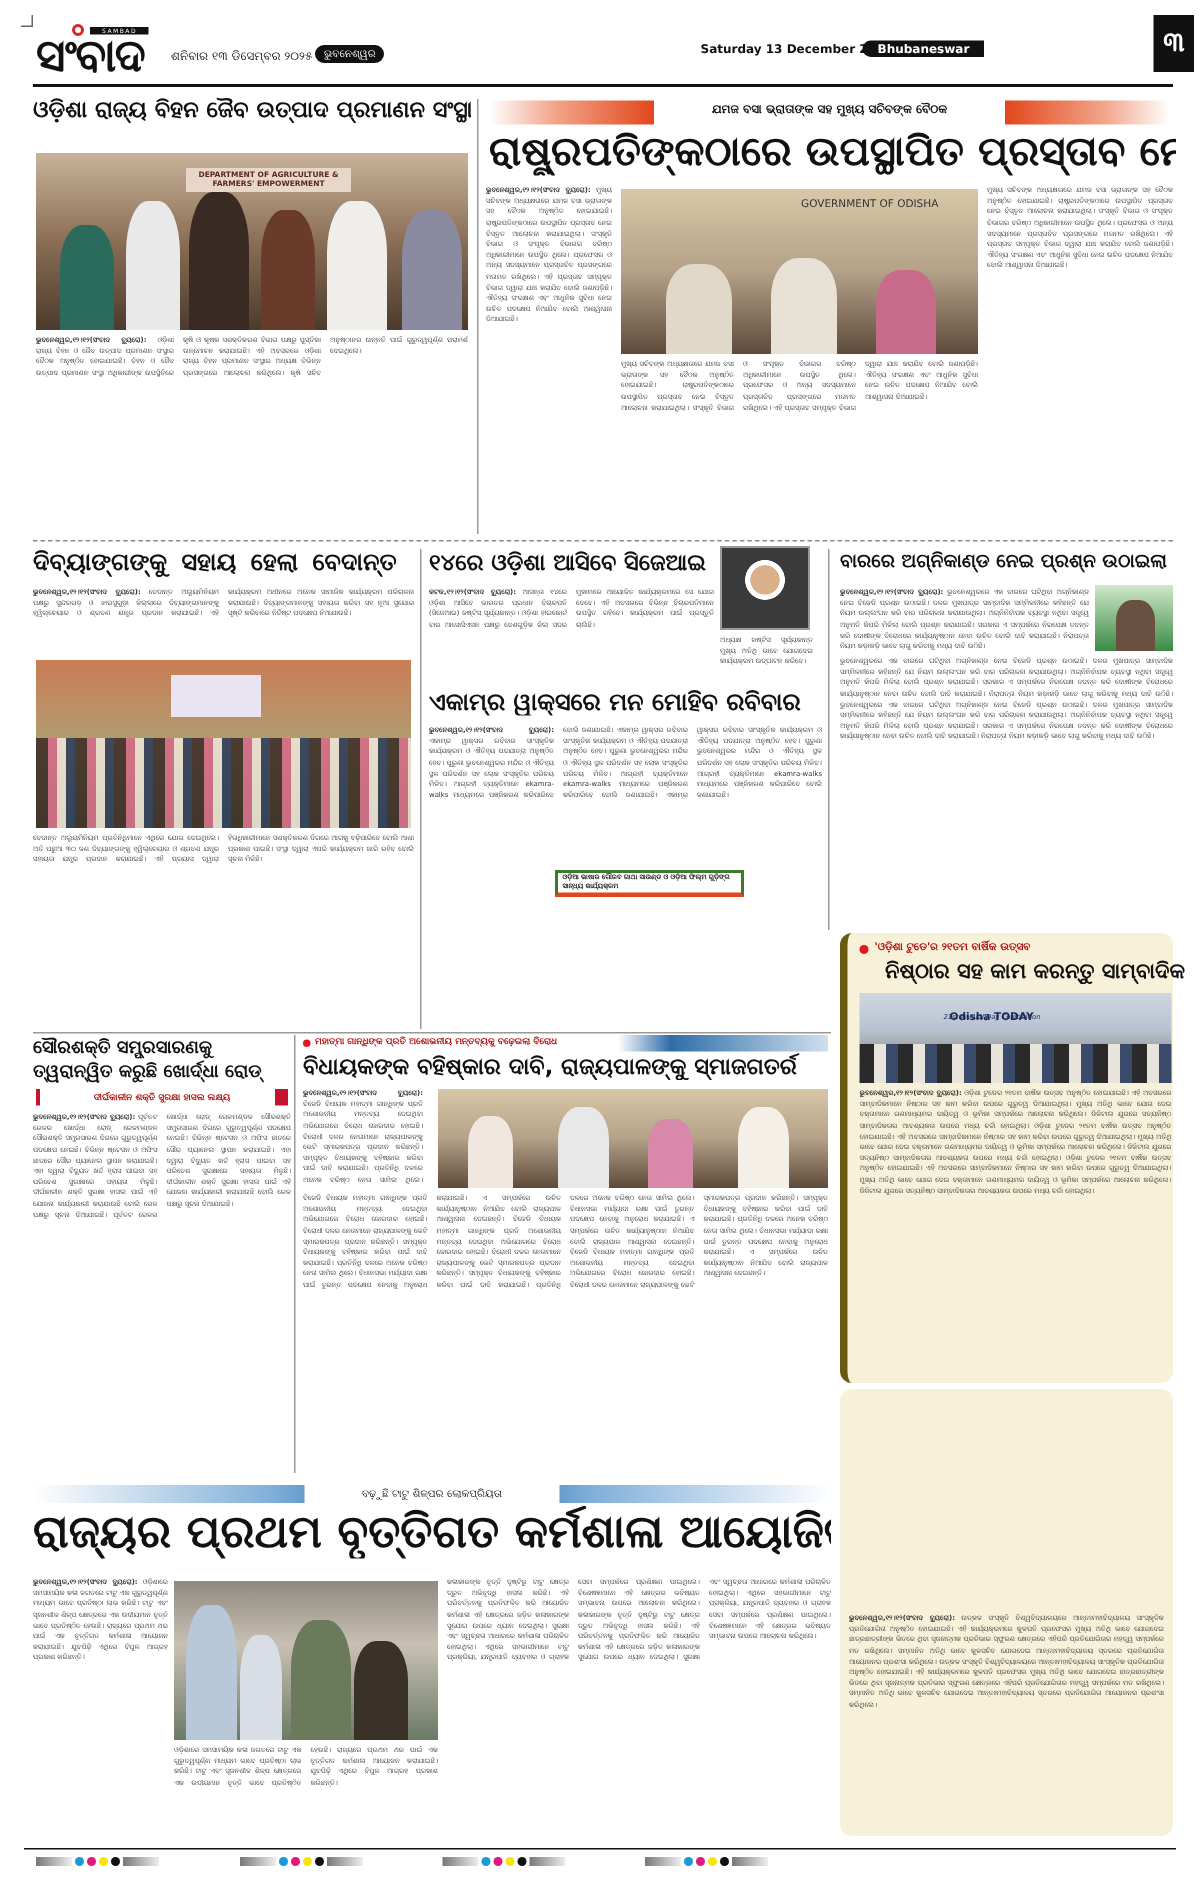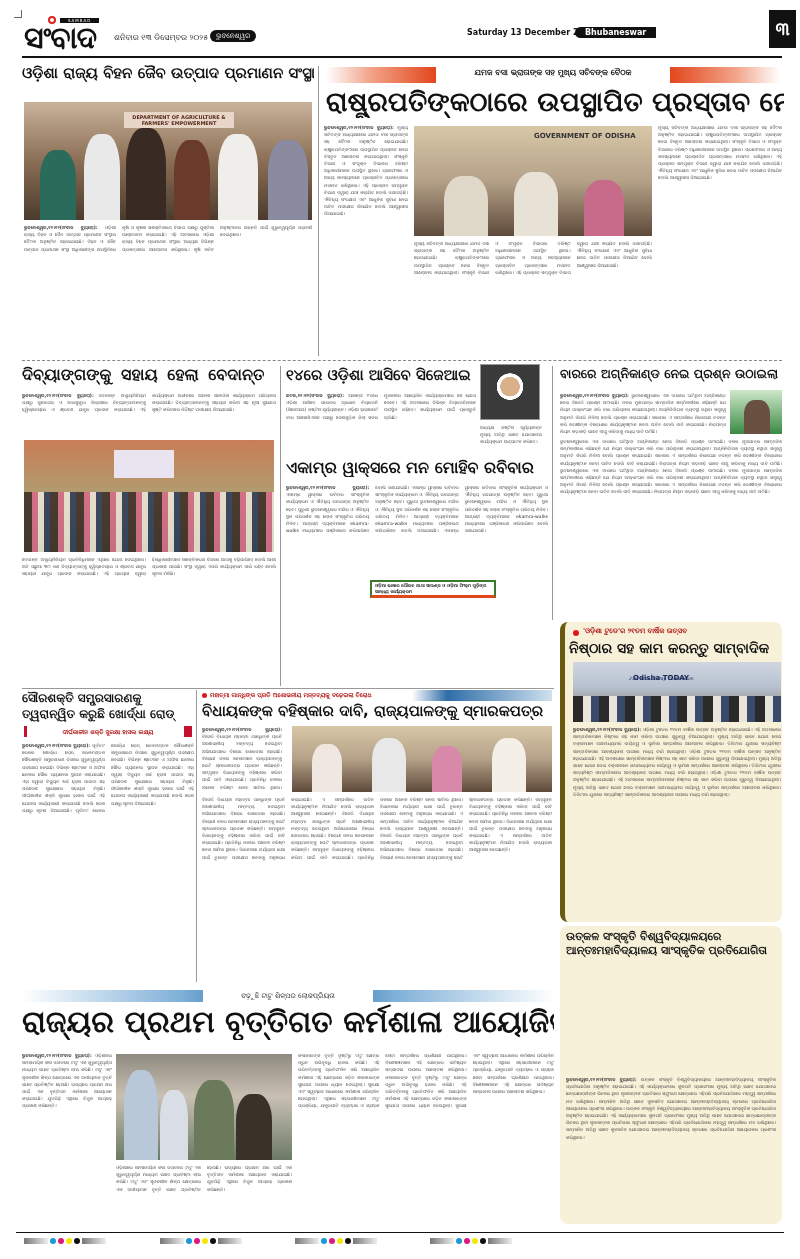--- a/index.html
+++ b/index.html
@@ -86,21 +86,21 @@
 <div class="abs kicker-bar" style="left:326px;top:67px;width:110px;"></div>
 <div class="abs kicker-bar-r" style="left:670px;top:67px;width:110px;"></div>
 <div class="abs kicker-text" style="left:436px;top:68px;width:234px;text-align:center;">ଯମଜ ବସା ଭ୍ରାତାଙ୍କ ସହ ମୁଖ୍ୟ ସଚିବଙ୍କ ବୈଠକ</div>
 <div class="abs headline" style="left:326px;top:86px;width:458px;font-size:27px;">ରାଷ୍ଟ୍ରପତିଙ୍କଠାରେ ଉପସ୍ଥାପିତ ପ୍ରସ୍ତାବ ନେଇ ଆଲୋଚନା</div>
 
 <div class="abs text-block" style="left:324px;top:124px;width:84px;height:230px;">
   <b>ଭୁବନେଶ୍ୱର,୧୨।୧୨(ସଂବାଦ ବ୍ୟୁରୋ):</b>
   <span>ମୁଖ୍ୟ ସଚିବଙ୍କ ଅଧ୍ୟକ୍ଷତାରେ ଯମଜ ବସା ଭ୍ରାତାଙ୍କ ସହ ବୈଠକ ଅନୁଷ୍ଠିତ ହୋଇଯାଇଛି। ରାଷ୍ଟ୍ରପତିଙ୍କଠାରେ ଉପସ୍ଥାପିତ ପ୍ରସ୍ତାବ ନେଇ ବିସ୍ତୃତ ଆଲୋଚନା କରାଯାଇଥିଲା। ସଂସ୍କୃତି ବିଭାଗ ଓ ସଂପୃକ୍ତ ବିଭାଗର ବରିଷ୍ଠ ଅଧିକାରୀମାନେ ଉପସ୍ଥିତ ଥିଲେ। ପ୍ରଫେସର ଓ ଅନ୍ୟ ସଦସ୍ୟମାନେ ପ୍ରସ୍ତାବିତ ପ୍ରସଙ୍ଗରେ ମତାମତ ରଖିଥିଲେ। ଏହି ପ୍ରସ୍ତାବ ସମ୍ପୃକ୍ତ ବିଭାଗ ଦ୍ୱାରା ଯାଞ୍ଚ କରାଯିବ ବୋଲି ଜଣାପଡ଼ିଛି। ଐତିହ୍ୟ ସଂରକ୍ଷଣ ଏବଂ ଆଧୁନିକ ସୁବିଧା ନେଇ ଉଚିତ ପଦକ୍ଷେପ ନିଆଯିବ ବୋଲି ଆଶ୍ୱାସନା ଦିଆଯାଇଛି।</span>
 </div>
 <div class="abs photo photo-meeting" style="left:414px;top:126px;width:238px;height:110px;">
-  <div class="abs" style="left:120px;top:6px;font-size:7px;font-weight:bold;color:#333;">GOVERNMENT OF ODISHA</div>
+  <div class="abs" style="left:120px;top:6px;font-size:7px;font-weight:normal;color:#333;">GOVERNMENT OF ODISHA</div>
   <div class="person" style="left:30px;width:44px;height:60px;background:#e0d8c8;"></div>
   <div class="person" style="left:100px;width:44px;height:64px;background:#e8e2d6;"></div>
   <div class="person" style="left:170px;width:40px;height:56px;background:#c86a8a;"></div>
 </div>
 <div class="abs text-block" style="left:658px;top:124px;width:124px;height:230px;">
   <span>ମୁଖ୍ୟ ସଚିବଙ୍କ ଅଧ୍ୟକ୍ଷତାରେ ଯମଜ ବସା ଭ୍ରାତାଙ୍କ ସହ ବୈଠକ ଅନୁଷ୍ଠିତ ହୋଇଯାଇଛି। ରାଷ୍ଟ୍ରପତିଙ୍କଠାରେ ଉପସ୍ଥାପିତ ପ୍ରସ୍ତାବ ନେଇ ବିସ୍ତୃତ ଆଲୋଚନା କରାଯାଇଥିଲା। ସଂସ୍କୃତି ବିଭାଗ ଓ ସଂପୃକ୍ତ ବିଭାଗର ବରିଷ୍ଠ ଅଧିକାରୀମାନେ ଉପସ୍ଥିତ ଥିଲେ। ପ୍ରଫେସର ଓ ଅନ୍ୟ ସଦସ୍ୟମାନେ ପ୍ରସ୍ତାବିତ ପ୍ରସଙ୍ଗରେ ମତାମତ ରଖିଥିଲେ। ଏହି ପ୍ରସ୍ତାବ ସମ୍ପୃକ୍ତ ବିଭାଗ ଦ୍ୱାରା ଯାଞ୍ଚ କରାଯିବ ବୋଲି ଜଣାପଡ଼ିଛି। ଐତିହ୍ୟ ସଂରକ୍ଷଣ ଏବଂ ଆଧୁନିକ ସୁବିଧା ନେଇ ଉଚିତ ପଦକ୍ଷେପ ନିଆଯିବ ବୋଲି ଆଶ୍ୱାସନା ଦିଆଯାଇଛି।</span>
 </div>
 <div class="abs text-block" style="left:414px;top:240px;width:238px;height:114px;column-count:3;column-gap:6px;">
   <span>ମୁଖ୍ୟ ସଚିବଙ୍କ ଅଧ୍ୟକ୍ଷତାରେ ଯମଜ ବସା ଭ୍ରାତାଙ୍କ ସହ ବୈଠକ ଅନୁଷ୍ଠିତ ହୋଇଯାଇଛି। ରାଷ୍ଟ୍ରପତିଙ୍କଠାରେ ଉପସ୍ଥାପିତ ପ୍ରସ୍ତାବ ନେଇ ବିସ୍ତୃତ ଆଲୋଚନା କରାଯାଇଥିଲା। ସଂସ୍କୃତି ବିଭାଗ ଓ ସଂପୃକ୍ତ ବିଭାଗର ବରିଷ୍ଠ ଅଧିକାରୀମାନେ ଉପସ୍ଥିତ ଥିଲେ। ପ୍ରଫେସର ଓ ଅନ୍ୟ ସଦସ୍ୟମାନେ ପ୍ରସ୍ତାବିତ ପ୍ରସଙ୍ଗରେ ମତାମତ ରଖିଥିଲେ। ଏହି ପ୍ରସ୍ତାବ ସମ୍ପୃକ୍ତ ବିଭାଗ ଦ୍ୱାରା ଯାଞ୍ଚ କରାଯିବ ବୋଲି ଜଣାପଡ଼ିଛି। ଐତିହ୍ୟ ସଂରକ୍ଷଣ ଏବଂ ଆଧୁନିକ ସୁବିଧା ନେଇ ଉଚିତ ପଦକ୍ଷେପ ନିଆଯିବ ବୋଲି ଆଶ୍ୱାସନା ଦିଆଯାଇଛି।</span>
 </div>
@@ -152,21 +152,21 @@
   <span>ଭୁବନେଶ୍ୱରରେ ଏକ ବାରରେ ଘଟିଥିବା ଅଗ୍ନିକାଣ୍ଡ ନେଇ ବିଜେଡି ପ୍ରଶ୍ନ ଉଠାଇଛି। ଦଳର ମୁଖପାତ୍ର ସାମ୍ବାଦିକ ସମ୍ମିଳନୀରେ କହିଛନ୍ତି ଯେ ନିୟମ ଉଲ୍ଲଂଘନ କରି ବାର ପରିଚାଳନା କରାଯାଉଥିଲା। ଅଗ୍ନିନିର୍ବାପକ ବ୍ୟବସ୍ଥା ନଥିବା ସତ୍ତ୍ୱେ ଅନୁମତି କିପରି ମିଳିଲା ବୋଲି ପ୍ରଶ୍ନ କରାଯାଇଛି। ସରକାର ଏ ସମ୍ପର୍କରେ ନିରପେକ୍ଷ ତଦନ୍ତ କରି ଦୋଷୀଙ୍କ ବିରୋଧରେ କାର୍ଯ୍ୟାନୁଷ୍ଠାନ ନେବା ଉଚିତ ବୋଲି ଦାବି କରାଯାଇଛି। ନିରାପତ୍ତା ନିୟମ କଡ଼ାକଡ଼ି ଭାବେ ଲାଗୁ କରିବାକୁ ମଧ୍ୟ ଦାବି ଉଠିଛି।</span>
 </div>
 <div class="abs text-block" style="left:560px;top:438px;width:222px;height:178px;">
   <span>ଭୁବନେଶ୍ୱରରେ ଏକ ବାରରେ ଘଟିଥିବା ଅଗ୍ନିକାଣ୍ଡ ନେଇ ବିଜେଡି ପ୍ରଶ୍ନ ଉଠାଇଛି। ଦଳର ମୁଖପାତ୍ର ସାମ୍ବାଦିକ ସମ୍ମିଳନୀରେ କହିଛନ୍ତି ଯେ ନିୟମ ଉଲ୍ଲଂଘନ କରି ବାର ପରିଚାଳନା କରାଯାଉଥିଲା। ଅଗ୍ନିନିର୍ବାପକ ବ୍ୟବସ୍ଥା ନଥିବା ସତ୍ତ୍ୱେ ଅନୁମତି କିପରି ମିଳିଲା ବୋଲି ପ୍ରଶ୍ନ କରାଯାଇଛି। ସରକାର ଏ ସମ୍ପର୍କରେ ନିରପେକ୍ଷ ତଦନ୍ତ କରି ଦୋଷୀଙ୍କ ବିରୋଧରେ କାର୍ଯ୍ୟାନୁଷ୍ଠାନ ନେବା ଉଚିତ ବୋଲି ଦାବି କରାଯାଇଛି। ନିରାପତ୍ତା ନିୟମ କଡ଼ାକଡ଼ି ଭାବେ ଲାଗୁ କରିବାକୁ ମଧ୍ୟ ଦାବି ଉଠିଛି।</span>
   <span>ଭୁବନେଶ୍ୱରରେ ଏକ ବାରରେ ଘଟିଥିବା ଅଗ୍ନିକାଣ୍ଡ ନେଇ ବିଜେଡି ପ୍ରଶ୍ନ ଉଠାଇଛି। ଦଳର ମୁଖପାତ୍ର ସାମ୍ବାଦିକ ସମ୍ମିଳନୀରେ କହିଛନ୍ତି ଯେ ନିୟମ ଉଲ୍ଲଂଘନ କରି ବାର ପରିଚାଳନା କରାଯାଉଥିଲା। ଅଗ୍ନିନିର୍ବାପକ ବ୍ୟବସ୍ଥା ନଥିବା ସତ୍ତ୍ୱେ ଅନୁମତି କିପରି ମିଳିଲା ବୋଲି ପ୍ରଶ୍ନ କରାଯାଇଛି। ସରକାର ଏ ସମ୍ପର୍କରେ ନିରପେକ୍ଷ ତଦନ୍ତ କରି ଦୋଷୀଙ୍କ ବିରୋଧରେ କାର୍ଯ୍ୟାନୁଷ୍ଠାନ ନେବା ଉଚିତ ବୋଲି ଦାବି କରାଯାଇଛି। ନିରାପତ୍ତା ନିୟମ କଡ଼ାକଡ଼ି ଭାବେ ଲାଗୁ କରିବାକୁ ମଧ୍ୟ ଦାବି ଉଠିଛି।</span>
 </div>
 
 <div class="abs boxed-yellow" style="left:560px;top:622px;width:222px;height:300px;">
   <div class="abs" style="left:8px;top:8px;width:6px;height:6px;border-radius:50%;background:#e0191f;"></div>
   <div class="abs" style="left:18px;top:5px;font-size:7px;font-weight:bold;color:#b01010;white-space:nowrap;">'ଓଡ଼ିଶା ଟୁଡେ'ର ୨୧ତମ ବାର୍ଷିକ ଉତ୍ସବ</div>
-  <div class="abs headline" style="left:4px;top:18px;width:210px;font-size:14px;">ନିଷ୍ଠାର ସହ କାମ କରନ୍ତୁ ସାମ୍ବାଦିକ</div>
+  <div class="abs headline" style="left:25px;top:18px;width:210px;font-size:14px;">ନିଷ୍ଠାର ସହ କାମ କରନ୍ତୁ ସାମ୍ବାଦିକ</div>
   <div class="abs photo photo-stage" style="left:8px;top:40px;width:208px;height:60px;">
     <div class="abs" style="left:60px;top:12px;font-size:7px;font-weight:bold;color:#1a2a5a;">Odisha TODAY</div>
     <div class="abs" style="left:56px;top:14px;font-size:4.5px;font-style:italic;color:#1a2a5a;">21st Annual Day Celebration</div>
     <div class="abs" style="left:0;bottom:0;width:100%;height:26px;background:repeating-linear-gradient(90deg,#2a2a2a 0 10px,#e8e4dc 10px 18px,#3a4a6a 18px 26px);"></div>
   </div>
   <div class="abs text-block" style="left:8px;top:104px;width:208px;height:190px;">
     <b>ଭୁବନେଶ୍ୱର,୧୨।୧୨(ସଂବାଦ ବ୍ୟୁରୋ):</b>
     <span>ଓଡ଼ିଶା ଟୁଡେର ୨୧ତମ ବାର୍ଷିକ ଉତ୍ସବ ଅନୁଷ୍ଠିତ ହୋଇଯାଇଛି। ଏହି ଅବସରରେ ସାମ୍ବାଦିକମାନେ ନିଷ୍ଠାର ସହ କାମ କରିବା ଉପରେ ଗୁରୁତ୍ୱ ଦିଆଯାଇଥିଲା। ମୁଖ୍ୟ ଅତିଥି ଭାବେ ଯୋଗ ଦେଇ ବକ୍ତାମାନେ ଗଣମାଧ୍ୟମର ଦାୟିତ୍ୱ ଓ ଭୂମିକା ସମ୍ପର୍କରେ ଆଲୋଚନା କରିଥିଲେ। ଡିଜିଟାଲ ଯୁଗରେ ସତ୍ୟନିଷ୍ଠ ସାମ୍ବାଦିକତାର ଆବଶ୍ୟକତା ଉପରେ ମଧ୍ୟ ଚର୍ଚ୍ଚା ହୋଇଥିଲା।</span>
     <span>ଓଡ଼ିଶା ଟୁଡେର ୨୧ତମ ବାର୍ଷିକ ଉତ୍ସବ ଅନୁଷ୍ଠିତ ହୋଇଯାଇଛି। ଏହି ଅବସରରେ ସାମ୍ବାଦିକମାନେ ନିଷ୍ଠାର ସହ କାମ କରିବା ଉପରେ ଗୁରୁତ୍ୱ ଦିଆଯାଇଥିଲା। ମୁଖ୍ୟ ଅତିଥି ଭାବେ ଯୋଗ ଦେଇ ବକ୍ତାମାନେ ଗଣମାଧ୍ୟମର ଦାୟିତ୍ୱ ଓ ଭୂମିକା ସମ୍ପର୍କରେ ଆଲୋଚନା କରିଥିଲେ। ଡିଜିଟାଲ ଯୁଗରେ ସତ୍ୟନିଷ୍ଠ ସାମ୍ବାଦିକତାର ଆବଶ୍ୟକତା ଉପରେ ମଧ୍ୟ ଚର୍ଚ୍ଚା ହୋଇଥିଲା।</span>
     <span>ଓଡ଼ିଶା ଟୁଡେର ୨୧ତମ ବାର୍ଷିକ ଉତ୍ସବ ଅନୁଷ୍ଠିତ ହୋଇଯାଇଛି। ଏହି ଅବସରରେ ସାମ୍ବାଦିକମାନେ ନିଷ୍ଠାର ସହ କାମ କରିବା ଉପରେ ଗୁରୁତ୍ୱ ଦିଆଯାଇଥିଲା। ମୁଖ୍ୟ ଅତିଥି ଭାବେ ଯୋଗ ଦେଇ ବକ୍ତାମାନେ ଗଣମାଧ୍ୟମର ଦାୟିତ୍ୱ ଓ ଭୂମିକା ସମ୍ପର୍କରେ ଆଲୋଚନା କରିଥିଲେ। ଡିଜିଟାଲ ଯୁଗରେ ସତ୍ୟନିଷ୍ଠ ସାମ୍ବାଦିକତାର ଆବଶ୍ୟକତା ଉପରେ ମଧ୍ୟ ଚର୍ଚ୍ଚା ହୋଇଥିଲା।</span>
@@ -186,41 +186,38 @@
   <span>ପୂର୍ବତଟ ରେଳର ଖୋର୍ଦ୍ଧା ରୋଡ୍ ରେଳମଣ୍ଡଳ ସୌରଶକ୍ତି ସମ୍ପ୍ରସାରଣ ଦିଗରେ ଗୁରୁତ୍ୱପୂର୍ଣ୍ଣ ପଦକ୍ଷେପ ନେଇଛି। ବିଭିନ୍ନ ଷ୍ଟେସନ ଓ ଅଫିସ ଛାତରେ ସୌର ପ୍ୟାନେଲ ସ୍ଥାପନ କରାଯାଇଛି। ଏହା ଦ୍ୱାରା ବିଦ୍ୟୁତ ଖର୍ଚ୍ଚ ହ୍ରାସ ପାଇବା ସହ ପରିବେଶ ସୁରକ୍ଷାରେ ସହାୟତା ମିଳୁଛି। ଦୀର୍ଘକାଳୀନ ଶକ୍ତି ସୁରକ୍ଷା ହାସଲ ପାଇଁ ଏହି ଯୋଜନା କାର୍ଯ୍ୟକାରୀ କରାଯାଉଛି ବୋଲି ରେଳ ପକ୍ଷରୁ ସୂଚନା ଦିଆଯାଇଛି।</span>
   <span>ପୂର୍ବତଟ ରେଳର ଖୋର୍ଦ୍ଧା ରୋଡ୍ ରେଳମଣ୍ଡଳ ସୌରଶକ୍ତି ସମ୍ପ୍ରସାରଣ ଦିଗରେ ଗୁରୁତ୍ୱପୂର୍ଣ୍ଣ ପଦକ୍ଷେପ ନେଇଛି। ବିଭିନ୍ନ ଷ୍ଟେସନ ଓ ଅଫିସ ଛାତରେ ସୌର ପ୍ୟାନେଲ ସ୍ଥାପନ କରାଯାଇଛି। ଏହା ଦ୍ୱାରା ବିଦ୍ୟୁତ ଖର୍ଚ୍ଚ ହ୍ରାସ ପାଇବା ସହ ପରିବେଶ ସୁରକ୍ଷାରେ ସହାୟତା ମିଳୁଛି। ଦୀର୍ଘକାଳୀନ ଶକ୍ତି ସୁରକ୍ଷା ହାସଲ ପାଇଁ ଏହି ଯୋଜନା କାର୍ଯ୍ୟକାରୀ କରାଯାଉଛି ବୋଲି ରେଳ ପକ୍ଷରୁ ସୂଚନା ଦିଆଯାଇଛି।</span>
 </div>
 
 <div class="abs rule-v" style="left:196px;top:690px;height:292px;"></div>
 
 <div class="abs" style="left:202px;top:690px;width:350px;height:11px;background:linear-gradient(90deg,#fff 0 60%,#2f6da8 70%,#cfe0ef 100%);">
   <div class="abs" style="left:0;top:3px;width:5px;height:5px;border-radius:50%;background:#e0191f;"></div>
   <div class="abs" style="left:8px;top:1px;font-size:6px;font-weight:bold;color:#b01010;white-space:nowrap;">ମହାତ୍ମା ଗାନ୍ଧିଙ୍କ ପ୍ରତି ଅଶୋଭନୀୟ ମନ୍ତବ୍ୟକୁ ବଢ଼େଇଲା ବିରୋଧ</div>
 </div>
-<div class="abs headline" style="left:202px;top:702px;width:350px;font-size:15px;">ବିଧାୟକଙ୍କ ବହିଷ୍କାର ଦାବି, ରାଜ୍ୟପାଳଙ୍କୁ ସ୍ମାରକପତ୍ର</div>
+<div class="abs headline" style="left:202px;top:702px;width:350px;font-size:15px;">ବିଧାୟକଙ୍କ ବହିଷ୍କାର ଦାବି, ରାଜ୍ୟପାଳଙ୍କୁ ସ୍ମାଜଗତର୍ର</div>
 <div class="abs text-block" style="left:202px;top:726px;width:80px;height:64px;">
   <b>ଭୁବନେଶ୍ୱର,୧୨।୧୨(ସଂବାଦ ବ୍ୟୁରୋ):</b>
   <span>ବିଜେଡି ବିଧାୟକ ମହାତ୍ମା ଗାନ୍ଧିଙ୍କ ପ୍ରତି ଅଶୋଭନୀୟ ମନ୍ତବ୍ୟ ଦେଇଥିବା ଅଭିଯୋଗରେ ବିରୋଧ ଜୋରଦାର ହୋଇଛି। ବିରୋଧୀ ଦଳର ନେତାମାନେ ରାଜ୍ୟପାଳଙ୍କୁ ଭେଟି ସ୍ମାରକପତ୍ର ପ୍ରଦାନ କରିଛନ୍ତି। ସମ୍ପୃକ୍ତ ବିଧାୟକଙ୍କୁ ବହିଷ୍କାର କରିବା ପାଇଁ ଦାବି କରାଯାଇଛି। ପ୍ରତିନିଧି ଦଳରେ ଅନେକ ବରିଷ୍ଠ ନେତା ସାମିଲ ଥିଲେ। ବିଧାନସଭା ମର୍ଯ୍ୟାଦା ରକ୍ଷା ପାଇଁ ତୁରନ୍ତ ପଦକ୍ଷେପ ନେବାକୁ ଅନୁରୋଧ କରାଯାଇଛି। ଏ ସମ୍ପର୍କରେ ଉଚିତ କାର୍ଯ୍ୟାନୁଷ୍ଠାନ ନିଆଯିବ ବୋଲି ରାଜ୍ୟପାଳ ଆଶ୍ୱାସନା ଦେଇଛନ୍ତି।</span>
 </div>
 <div class="abs photo photo-meeting" style="left:292px;top:726px;width:260px;height:66px;">
   <div class="person" style="left:20px;width:30px;height:48px;background:#f0e8e0;"></div>
   <div class="person" style="left:80px;width:34px;height:54px;background:#e8e8e8;"></div>
   <div class="person" style="left:140px;width:30px;height:46px;background:#d888a8;"></div>
   <div class="person" style="left:200px;width:34px;height:54px;background:#f4f0e8;"></div>
 </div>
 <div class="abs text-block" style="left:202px;top:796px;width:350px;height:186px;column-count:4;column-gap:6px;">
   <span>ବିଜେଡି ବିଧାୟକ ମହାତ୍ମା ଗାନ୍ଧିଙ୍କ ପ୍ରତି ଅଶୋଭନୀୟ ମନ୍ତବ୍ୟ ଦେଇଥିବା ଅଭିଯୋଗରେ ବିରୋଧ ଜୋରଦାର ହୋଇଛି। ବିରୋଧୀ ଦଳର ନେତାମାନେ ରାଜ୍ୟପାଳଙ୍କୁ ଭେଟି ସ୍ମାରକପତ୍ର ପ୍ରଦାନ କରିଛନ୍ତି। ସମ୍ପୃକ୍ତ ବିଧାୟକଙ୍କୁ ବହିଷ୍କାର କରିବା ପାଇଁ ଦାବି କରାଯାଇଛି। ପ୍ରତିନିଧି ଦଳରେ ଅନେକ ବରିଷ୍ଠ ନେତା ସାମିଲ ଥିଲେ। ବିଧାନସଭା ମର୍ଯ୍ୟାଦା ରକ୍ଷା ପାଇଁ ତୁରନ୍ତ ପଦକ୍ଷେପ ନେବାକୁ ଅନୁରୋଧ କରାଯାଇଛି। ଏ ସମ୍ପର୍କରେ ଉଚିତ କାର୍ଯ୍ୟାନୁଷ୍ଠାନ ନିଆଯିବ ବୋଲି ରାଜ୍ୟପାଳ ଆଶ୍ୱାସନା ଦେଇଛନ୍ତି।</span>
   <span>ବିଜେଡି ବିଧାୟକ ମହାତ୍ମା ଗାନ୍ଧିଙ୍କ ପ୍ରତି ଅଶୋଭନୀୟ ମନ୍ତବ୍ୟ ଦେଇଥିବା ଅଭିଯୋଗରେ ବିରୋଧ ଜୋରଦାର ହୋଇଛି। ବିରୋଧୀ ଦଳର ନେତାମାନେ ରାଜ୍ୟପାଳଙ୍କୁ ଭେଟି ସ୍ମାରକପତ୍ର ପ୍ରଦାନ କରିଛନ୍ତି। ସମ୍ପୃକ୍ତ ବିଧାୟକଙ୍କୁ ବହିଷ୍କାର କରିବା ପାଇଁ ଦାବି କରାଯାଇଛି। ପ୍ରତିନିଧି ଦଳରେ ଅନେକ ବରିଷ୍ଠ ନେତା ସାମିଲ ଥିଲେ। ବିଧାନସଭା ମର୍ଯ୍ୟାଦା ରକ୍ଷା ପାଇଁ ତୁରନ୍ତ ପଦକ୍ଷେପ ନେବାକୁ ଅନୁରୋଧ କରାଯାଇଛି। ଏ ସମ୍ପର୍କରେ ଉଚିତ କାର୍ଯ୍ୟାନୁଷ୍ଠାନ ନିଆଯିବ ବୋଲି ରାଜ୍ୟପାଳ ଆଶ୍ୱାସନା ଦେଇଛନ୍ତି।</span>
   <span>ବିଜେଡି ବିଧାୟକ ମହାତ୍ମା ଗାନ୍ଧିଙ୍କ ପ୍ରତି ଅଶୋଭନୀୟ ମନ୍ତବ୍ୟ ଦେଇଥିବା ଅଭିଯୋଗରେ ବିରୋଧ ଜୋରଦାର ହୋଇଛି। ବିରୋଧୀ ଦଳର ନେତାମାନେ ରାଜ୍ୟପାଳଙ୍କୁ ଭେଟି ସ୍ମାରକପତ୍ର ପ୍ରଦାନ କରିଛନ୍ତି। ସମ୍ପୃକ୍ତ ବିଧାୟକଙ୍କୁ ବହିଷ୍କାର କରିବା ପାଇଁ ଦାବି କରାଯାଇଛି। ପ୍ରତିନିଧି ଦଳରେ ଅନେକ ବରିଷ୍ଠ ନେତା ସାମିଲ ଥିଲେ। ବିଧାନସଭା ମର୍ଯ୍ୟାଦା ରକ୍ଷା ପାଇଁ ତୁରନ୍ତ ପଦକ୍ଷେପ ନେବାକୁ ଅନୁରୋଧ କରାଯାଇଛି। ଏ ସମ୍ପର୍କରେ ଉଚିତ କାର୍ଯ୍ୟାନୁଷ୍ଠାନ ନିଆଯିବ ବୋଲି ରାଜ୍ୟପାଳ ଆଶ୍ୱାସନା ଦେଇଛନ୍ତି।</span>
 </div>
 
 <div class="abs boxed-yellow" style="left:560px;top:926px;width:222px;height:298px;border-left:0;border-radius:8px;">
-  <div class="abs headline" style="left:6px;top:4px;width:212px;font-size:11px;line-height:14px;white-space:normal;">
-    <span>ଉତ୍କଳ ସଂସ୍କୃତି ବିଶ୍ୱବିଦ୍ୟାଳୟରେ ଆନ୍ତଃମହାବିଦ୍ୟାଳୟ ସାଂସ୍କୃତିକ ପ୍ରତିଯୋଗିତା</span>
-  </div>
   <div class="abs text-block" style="left:6px;top:150px;width:210px;height:142px;">
     <b>ଭୁବନେଶ୍ୱର,୧୨।୧୨(ସଂବାଦ ବ୍ୟୁରୋ):</b>
     <span>ଉତ୍କଳ ସଂସ୍କୃତି ବିଶ୍ୱବିଦ୍ୟାଳୟରେ ଆନ୍ତଃମହାବିଦ୍ୟାଳୟ ସାଂସ୍କୃତିକ ପ୍ରତିଯୋଗିତା ଅନୁଷ୍ଠିତ ହୋଇଯାଇଛି। ଏହି କାର୍ଯ୍ୟକ୍ରମରେ କୁଳପତି ପ୍ରଫେସର ମୁଖ୍ୟ ଅତିଥି ଭାବେ ଯୋଗଦେଇ ଛାତ୍ରଛାତ୍ରୀଙ୍କ ଭିତରେ ଥିବା ସୃଜନାତ୍ମକ ପ୍ରତିଭାର ସ୍ଫୁରଣ କ୍ଷେତ୍ରରେ ଏହିପରି ପ୍ରତିଯୋଗିତାର ମହତ୍ତ୍ୱ ସମ୍ପର୍କରେ ମତ ରଖିଥିଲେ। ସମ୍ମାନିତ ଅତିଥି ଭାବେ କୁଳସଚିବ ଯୋଗଦେଇ ଆନ୍ତଃମହାବିଦ୍ୟାଳୟ ସ୍ତରରେ ପ୍ରତିଯୋଗିତା ଆୟୋଜନର ପ୍ରଶଂସା କରିଥିଲେ।</span>
     <span>ଉତ୍କଳ ସଂସ୍କୃତି ବିଶ୍ୱବିଦ୍ୟାଳୟରେ ଆନ୍ତଃମହାବିଦ୍ୟାଳୟ ସାଂସ୍କୃତିକ ପ୍ରତିଯୋଗିତା ଅନୁଷ୍ଠିତ ହୋଇଯାଇଛି। ଏହି କାର୍ଯ୍ୟକ୍ରମରେ କୁଳପତି ପ୍ରଫେସର ମୁଖ୍ୟ ଅତିଥି ଭାବେ ଯୋଗଦେଇ ଛାତ୍ରଛାତ୍ରୀଙ୍କ ଭିତରେ ଥିବା ସୃଜନାତ୍ମକ ପ୍ରତିଭାର ସ୍ଫୁରଣ କ୍ଷେତ୍ରରେ ଏହିପରି ପ୍ରତିଯୋଗିତାର ମହତ୍ତ୍ୱ ସମ୍ପର୍କରେ ମତ ରଖିଥିଲେ। ସମ୍ମାନିତ ଅତିଥି ଭାବେ କୁଳସଚିବ ଯୋଗଦେଇ ଆନ୍ତଃମହାବିଦ୍ୟାଳୟ ସ୍ତରରେ ପ୍ରତିଯୋଗିତା ଆୟୋଜନର ପ୍ରଶଂସା କରିଥିଲେ।</span>
   </div>
 </div>
 
 <div class="abs" style="left:22px;top:990px;width:532px;height:12px;background:linear-gradient(90deg,#fff 0%,#7fb0d8 30%,#1e6aa8 45%,#1e6aa8 55%,#7fb0d8 70%,#fff 100%);">
   <div style="margin:0 auto;width:170px;background:#fff;font-size:7px;font-weight:normal;text-align:center;line-height:12px;">ବଢ଼ୁଛି ଟାଟୁ ଶିଳ୍ପର ଲୋକପ୍ରିୟତା</div>
 </div>

